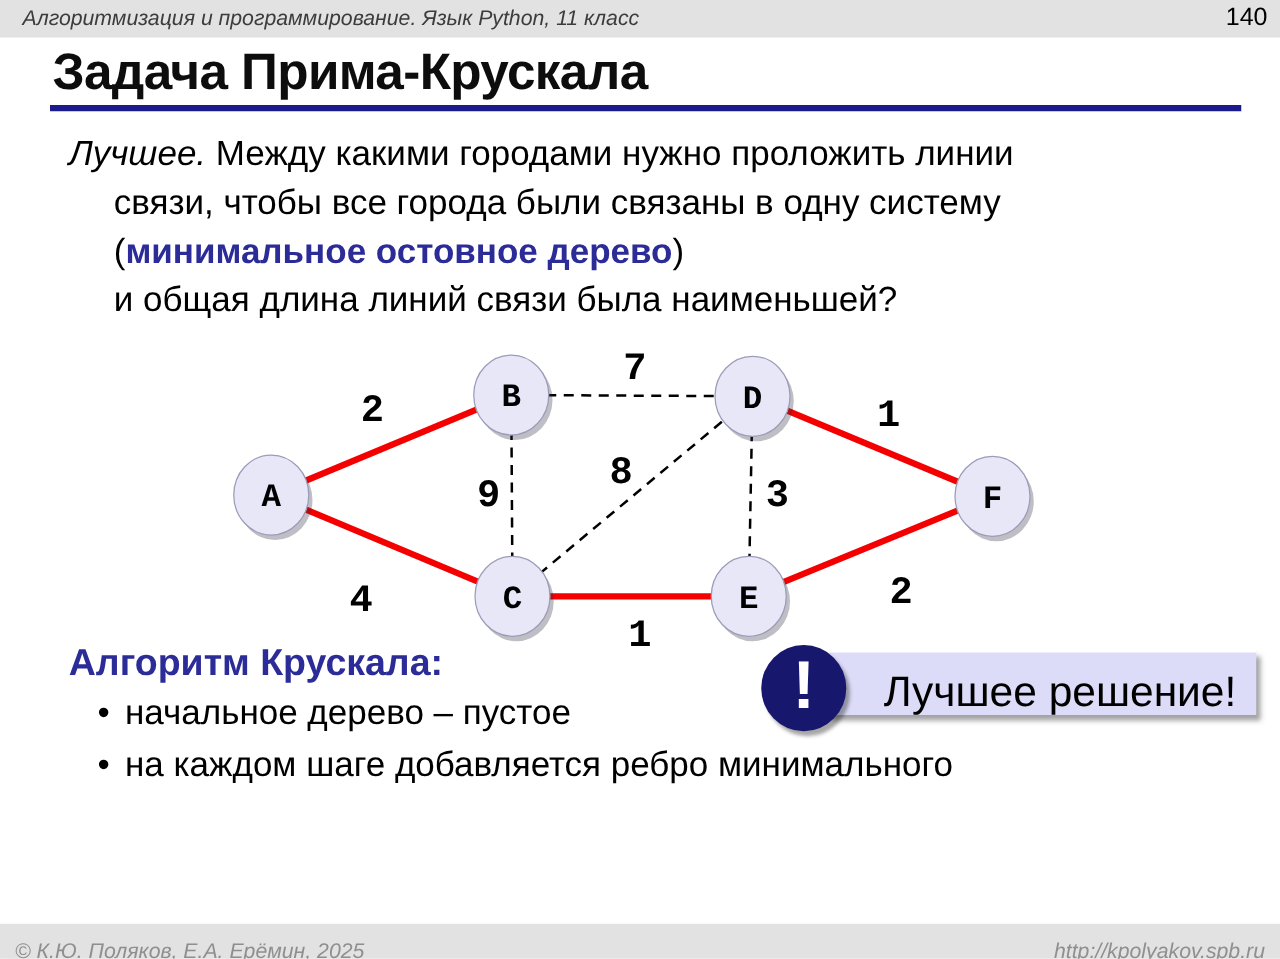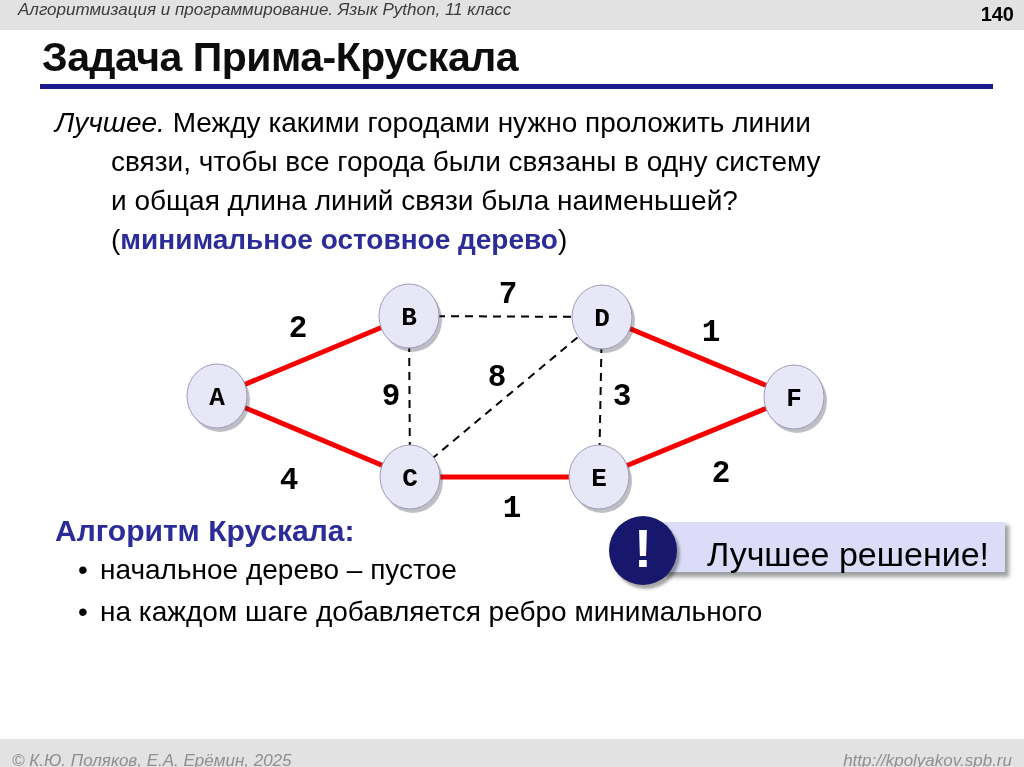--- a/index.html
+++ b/index.html
@@ -4,24 +4,24 @@
 <style>
   html,body { margin:0; padding:0; }
   body {
     width:1024px; height:767px; position:relative; overflow:hidden;
     background:#ffffff; font-family:"Liberation Sans", sans-serif;
   }
 
   
   .header-bar {
     position:absolute; top:0; left:0; width:1024px; height:30px;
-    background:var(--bar_gray,#e2e2e2); display:flex; align-items:flex-start;
+    background:var(--bar_gray,#e2e2e2); display:flex; align-items:center;
   }
   .header-title { margin-left:18px; font-style:italic; font-size:17px; color:#3c3c3c; white-space:nowrap; }
-  .page-number { position:absolute; right:10px; top:3px; font-weight:bold; font-size:20px; color:#000; }
+  .page-number { position:absolute; right:10px; top:3px; font-weight:normal; font-size:20px; color:#000; }
 
   .footer-bar {
     position:absolute; left:0; top:739px; width:1024px; height:44px;
     background:var(--bar_gray,#e2e2e2); display:flex; align-items:center;
     justify-content:space-between; padding:0 12px; box-sizing:border-box;
     font-style:italic; font-size:17px; color:#8f8f8f;
   }
 
   
   .slide-title {
@@ -31,21 +31,21 @@
   .title-underline {
     position:absolute; left:40px; top:84px; width:953px; height:5px;
     background:var(--underline_blue,#1b1b8e);
   }
 
   
   .task {
     position:absolute; left:55px; top:103px; font-size:28px; line-height:39px; color:#000;
   }
   .task .t-line { white-space:nowrap; }
-  .task .indent { margin-left:56px; }
+  .task .indent { margin-left:36px; }
   .task .lead { font-style:italic; }
   .task .highlight { color:var(--accent_blue,#2c2c99); font-weight:bold; }
 
   
   .graph-layer { position:absolute; left:0; top:0; width:1024px; height:767px; pointer-events:none; }
   .edge-selected { stroke:var(--edge_red,#f50000); stroke-width:5; }
   .edge-candidate { stroke:#000; stroke-width:2; stroke-dasharray:8 6; }
   .node-shadow { fill:rgba(40,40,60,0.30); }
   .node-ellipse { fill:var(--node_fill,#e7e7f8); stroke:var(--node_stroke,#9c9cb8); stroke-width:1; }
   .node-label { font-family:"Liberation Mono", monospace; font-weight:bold; font-size:26px; fill:#000; text-anchor:middle; }
@@ -85,22 +85,22 @@
   <span class="header-title">Алгоритмизация и программирование. Язык Python, 11 класс</span>
   <span class="page-number">140</span>
 </div>
 
 <div class="slide-title">Задача Прима-Крускала</div>
 <div class="title-underline"></div>
 
 <div class="task">
   <div class="t-line"><span class="lead">Лучшее.</span><span> Между какими городами нужно проложить линии</span></div>
   <div class="t-line indent">связи, чтобы все города были связаны в одну систему</div>
+  <div class="t-line indent"><span>(</span><span class="highlight">минимальное остовное дерево</span><span>)</span></div>
   <div class="t-line indent">и общая длина линий связи была наименьшей?</div>
-  <div class="t-line indent"><span>(</span><span class="highlight">минимальное остовное дерево</span><span>)</span></div>
 </div>
 
 <svg class="graph-layer" viewBox="0 0 1024 767" width="1024" height="767" xmlns="http://www.w3.org/2000/svg">
     <line x1="217" y1="396" x2="409" y2="316" class="edge-selected"></line>
     <line x1="217" y1="396" x2="410" y2="477" class="edge-selected"></line>
     <line x1="409" y1="316" x2="602" y2="317" class="edge-candidate"></line>
     <line x1="409" y1="316" x2="410" y2="477" class="edge-candidate"></line>
     <line x1="410" y1="477" x2="602" y2="317" class="edge-candidate"></line>
     <line x1="602" y1="317" x2="599" y2="477" class="edge-candidate"></line>
     <line x1="602" y1="317" x2="794" y2="397" class="edge-selected"></line>

